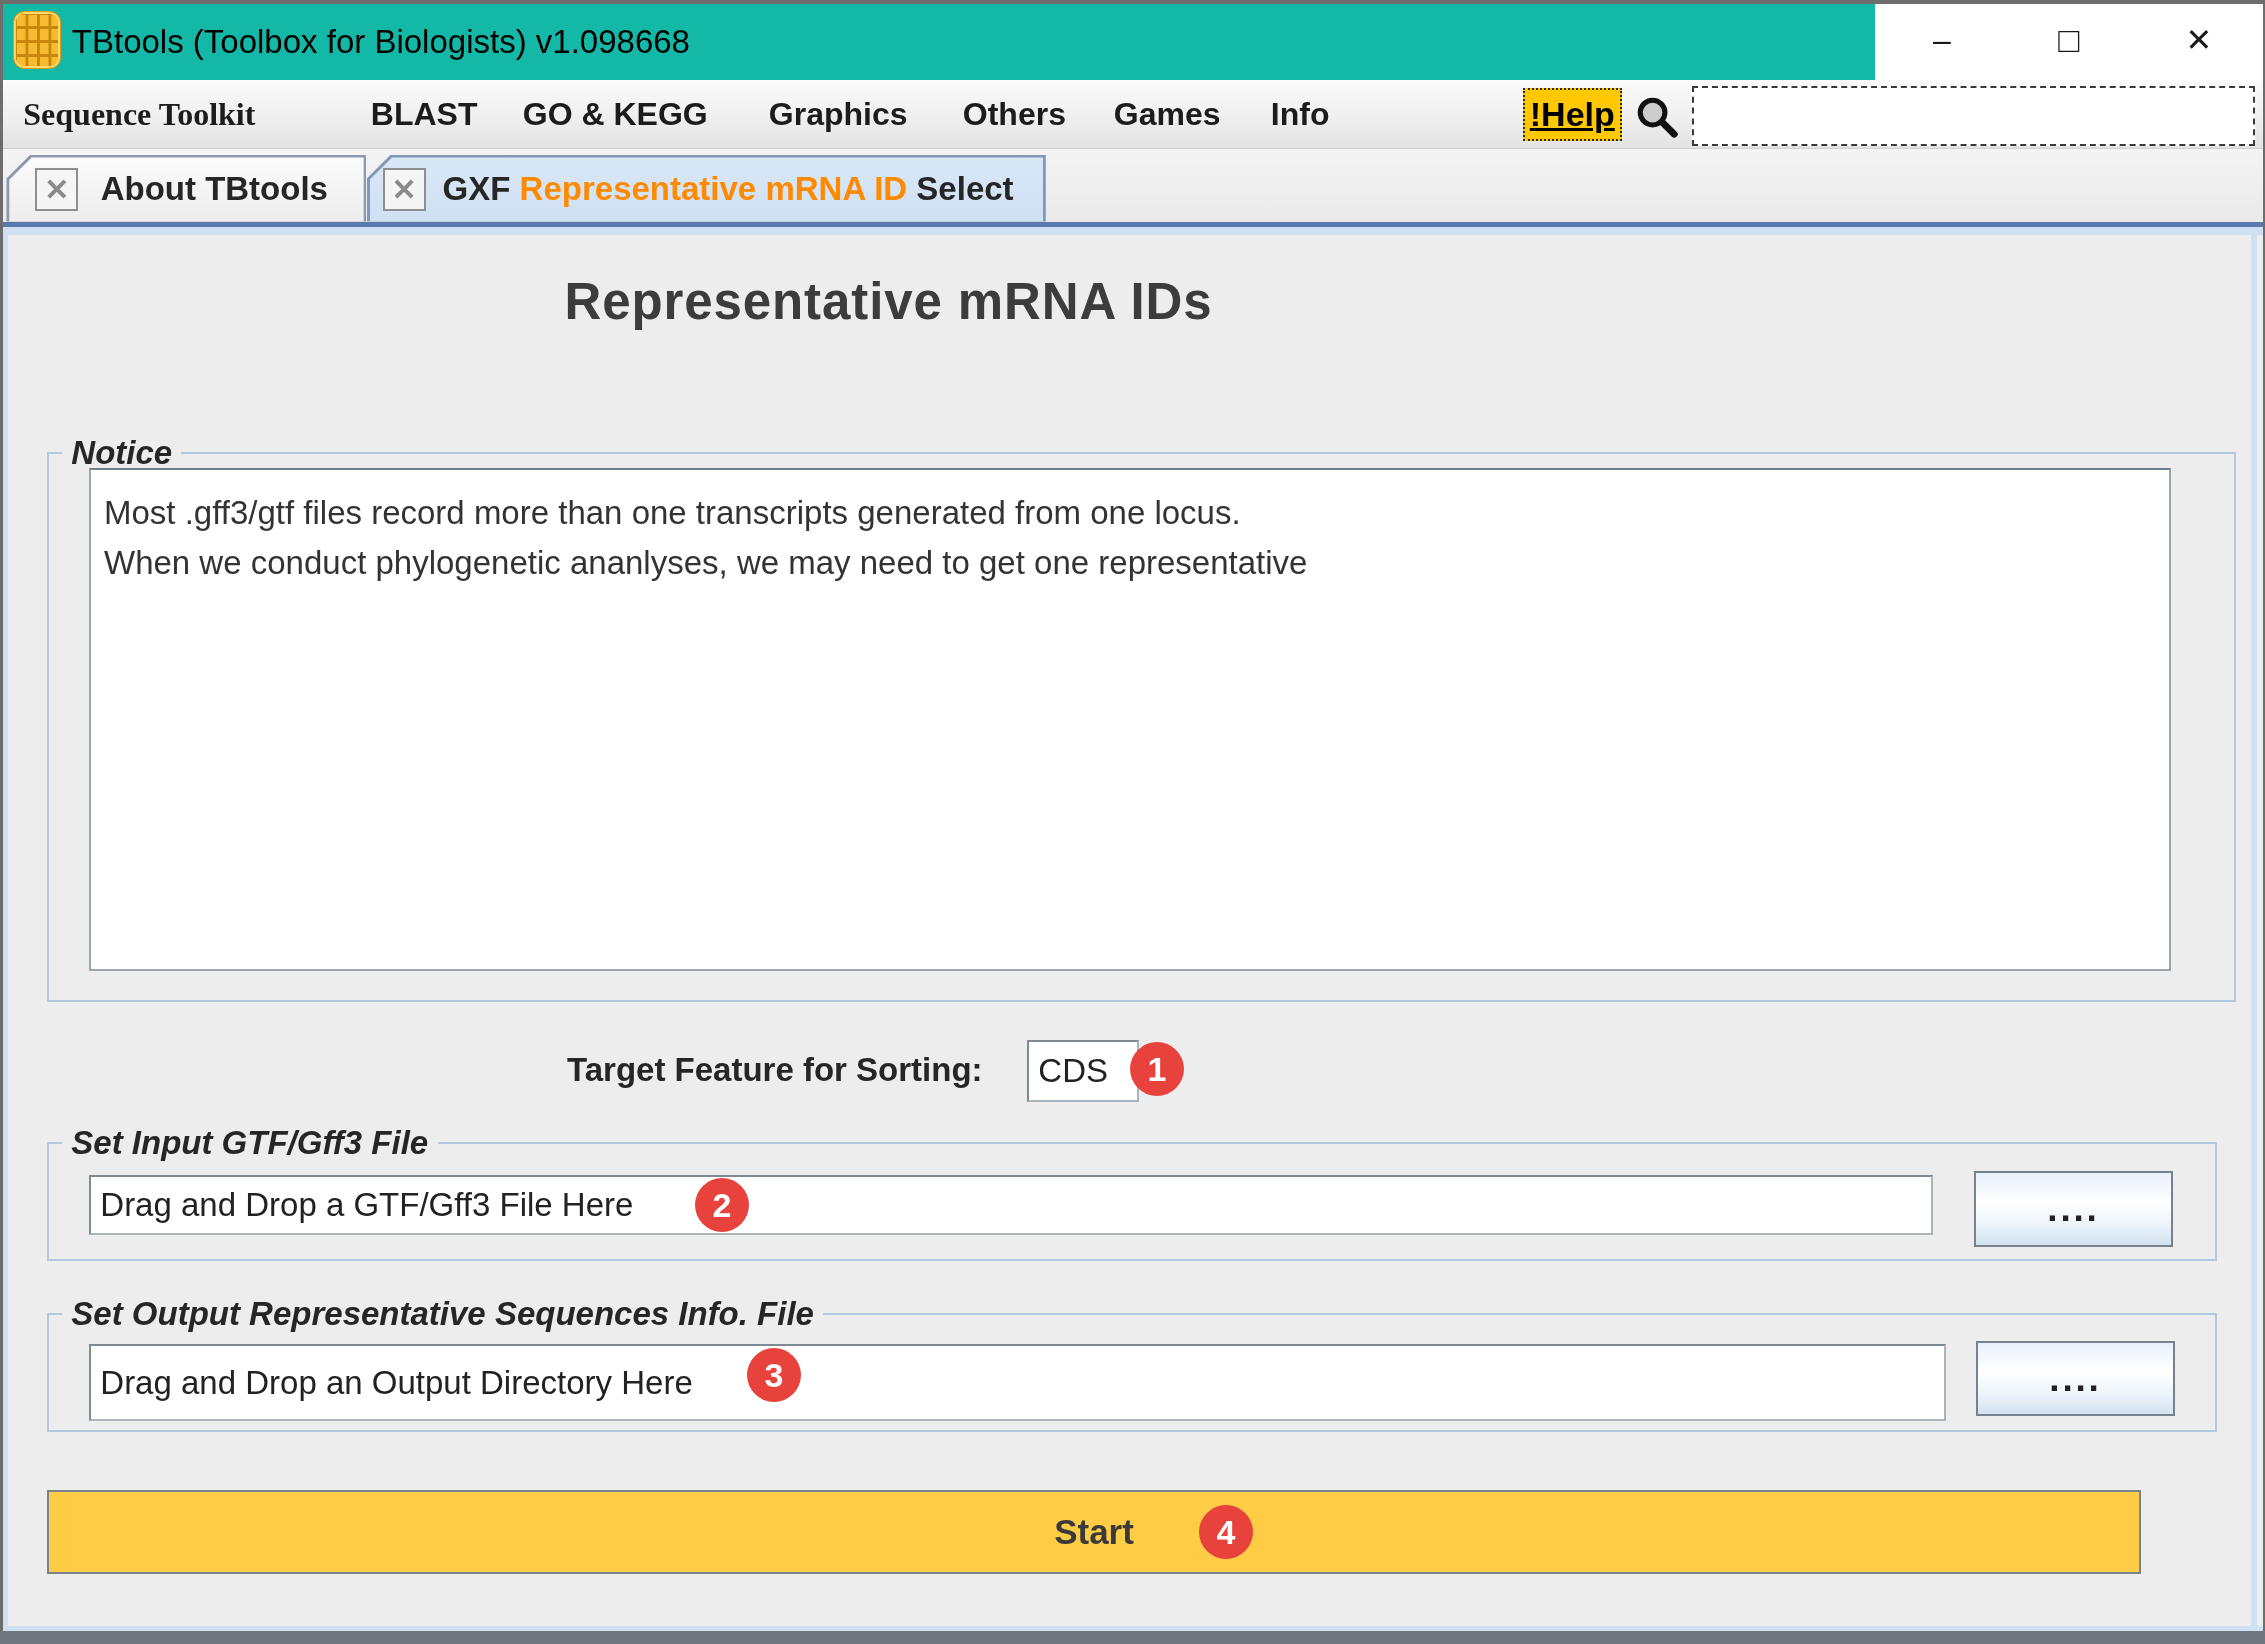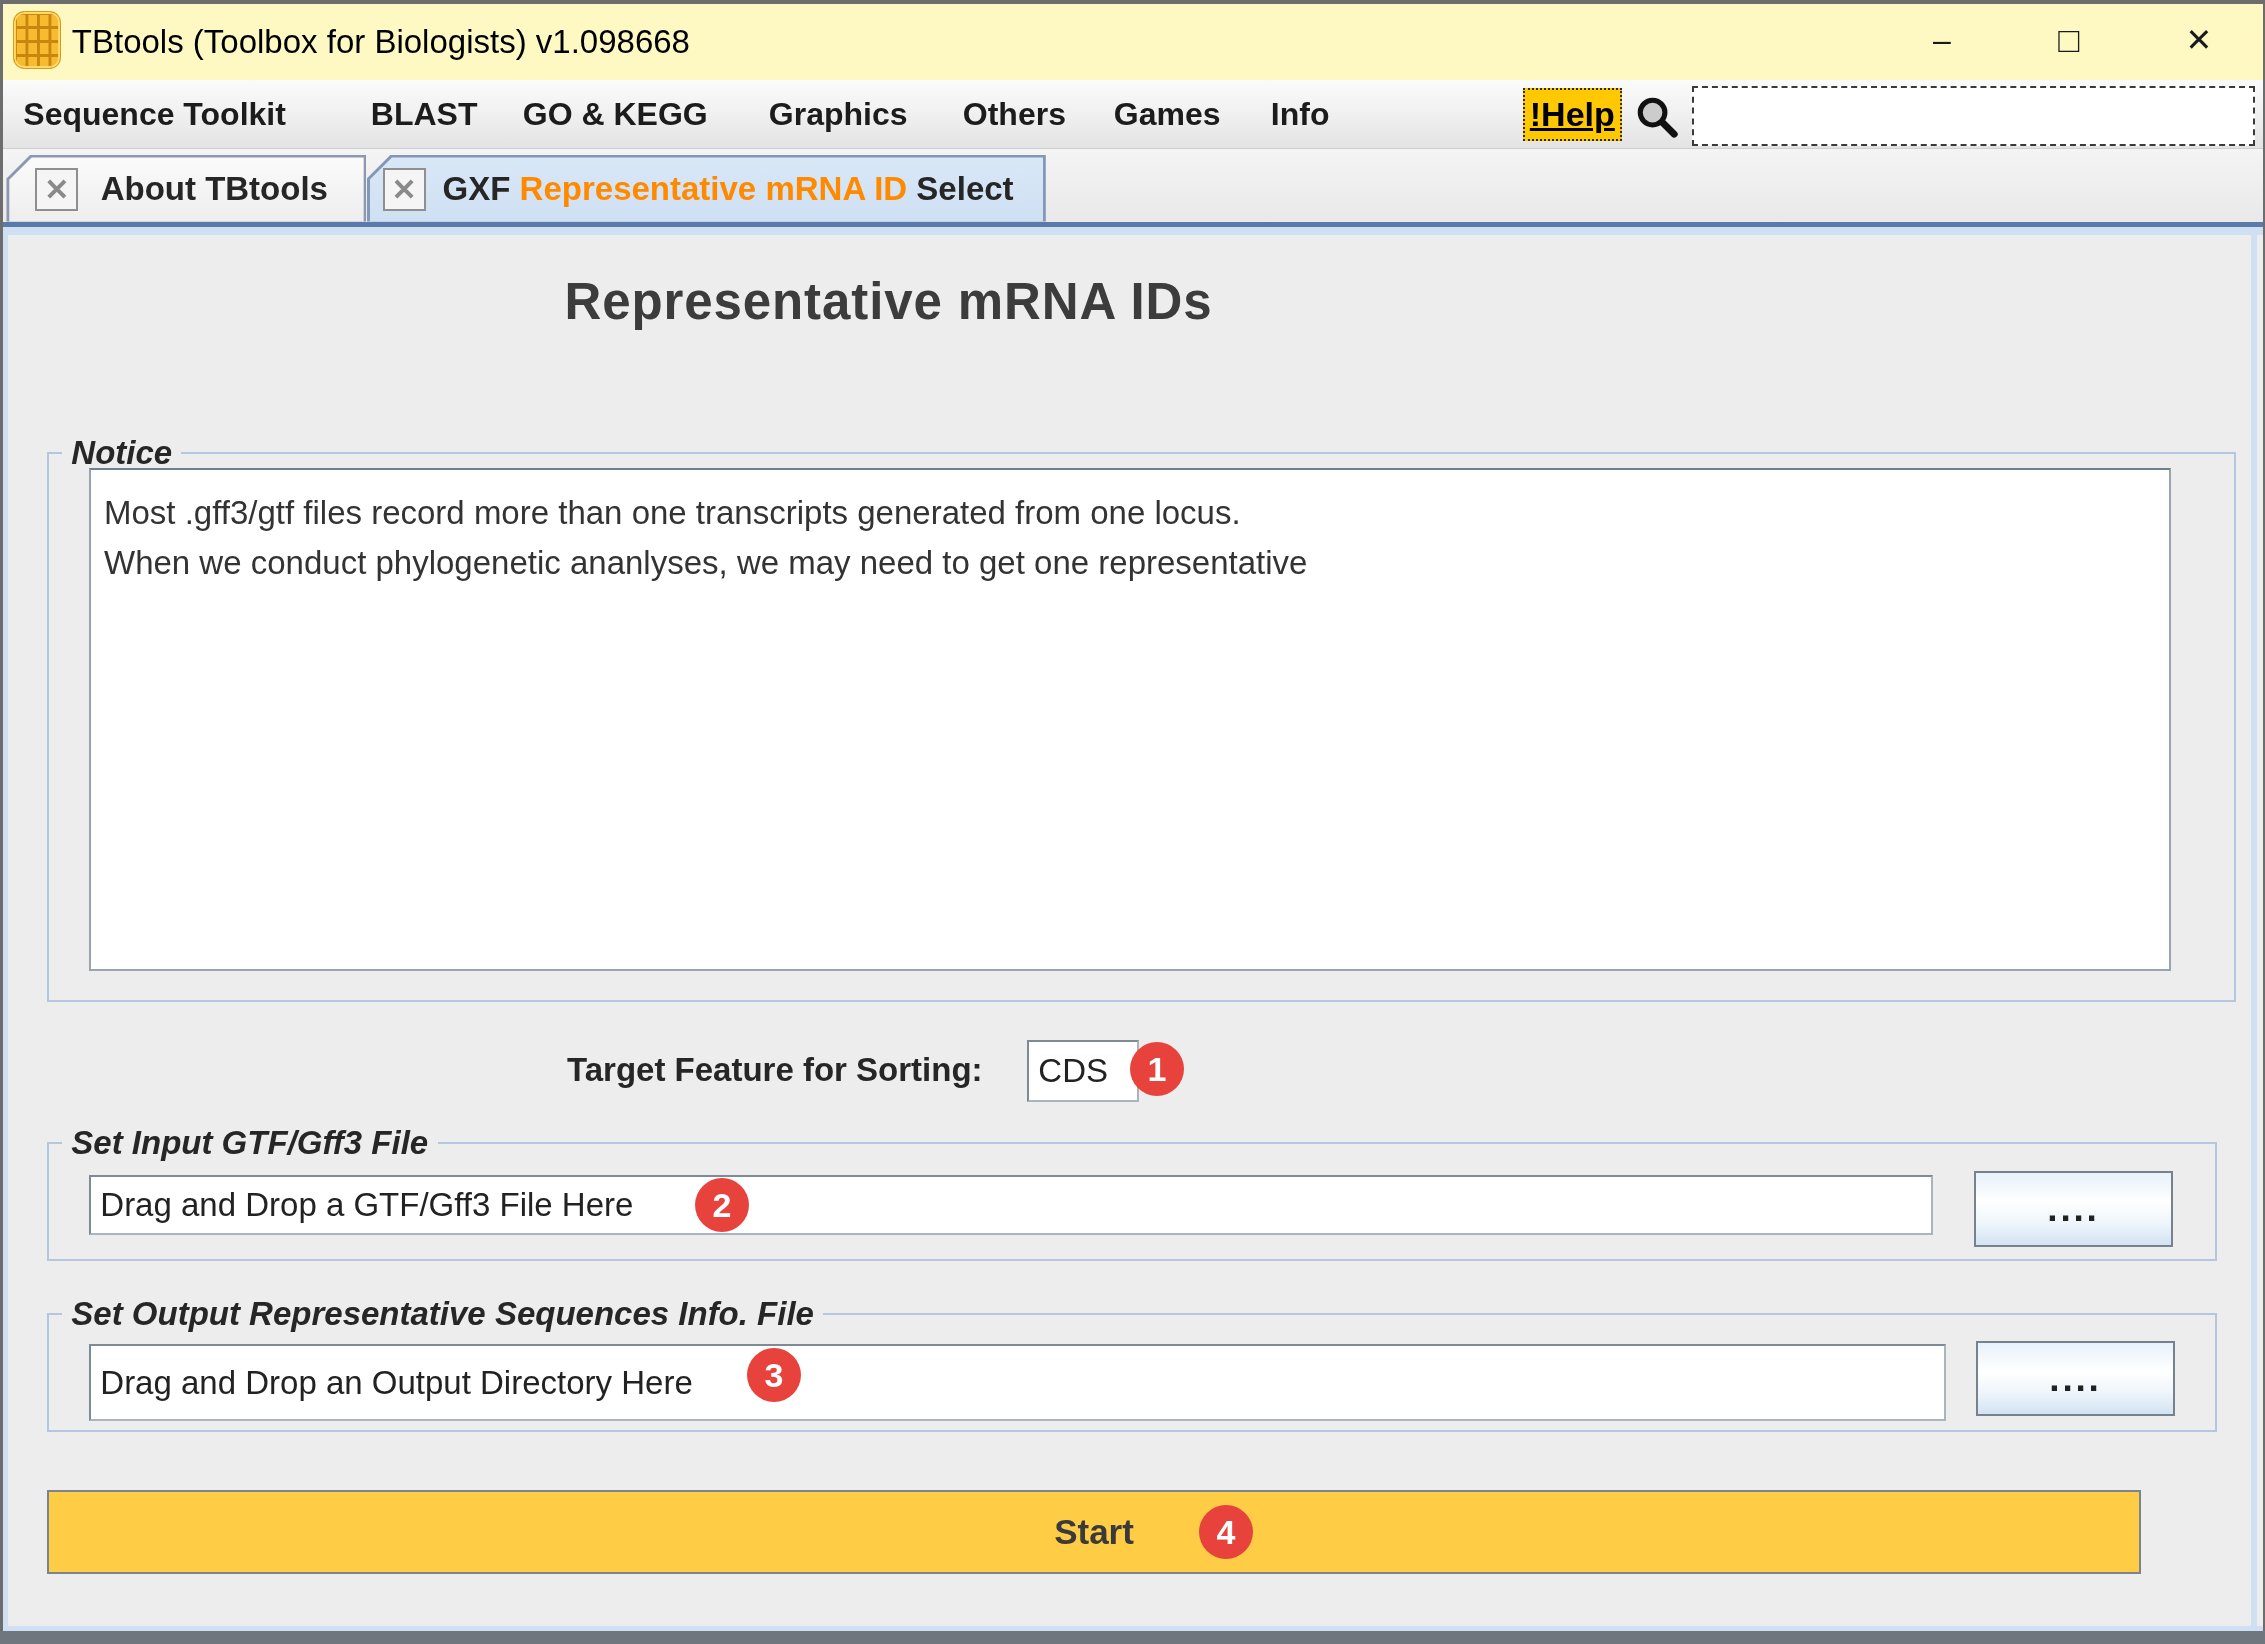--- a/index.html
+++ b/index.html
@@ -8,21 +8,21 @@
     font-family: "Liberation Sans", sans-serif;
     background: #ffffff;
     position: relative;
     overflow: hidden;
     color: #222;
   }
   .abs { position: absolute; }
 
   
   .win-border { background: #6d6d6d; }
-  .titlebar { left: 2.8px; top: 3.7px; width: 2260px; height: 76px; background: #fef9c3; }
+  .titlebar { left: 2.8px; top: 3.7px; width: 1872px; height: 76px; background: #14b8a6; }
   .logo {
     left: 10.3px; top: 7.5px; width: 48px; height: 58px;
     border-radius: 11.2px;
     background-color: #f7bb31;
     background-image:
       linear-gradient(#c8860d 2.8px, transparent 2.8px),
       linear-gradient(90deg, #c8860d 2.8px, transparent 2.8px);
     background-size: 25% 25%;
     border: 1.9px solid #d99a14;
     box-shadow: inset 0 0 0 1.9px #ffd96e;
@@ -46,21 +46,21 @@
   .menubar {
     left: 2.8px; top: 80px; width: 2260px; height: 69px;
     background: linear-gradient(180deg, #fbfbfb 0%, #efefef 55%, #e3e3e3 100%);
     border-bottom: 0.9px solid #cfcfcf;
   }
   .menu-item {
     top: 0; height: 68px; line-height: 68px;
     font-size: 32px; font-weight: bold; color: #1c1c1c;
     white-space: nowrap; cursor: default;
   }
-  .mi-0 { left: 20.5px; }
+  .mi-0 { left: 20.5px; font-family: Liberation Serif, serif; }
   .mi-1 { left: 368px; }
   .mi-2 { left: 520px; }
   .mi-3 { left: 766px; }
   .mi-4 { left: 960px; }
   .mi-5 { left: 1111px; }
   .mi-6 { left: 1268px; }
   .help-chip {
     left: 1520px; top: 8.4px; width: 99px; height: 53px;
     background: #FFC800;
     border: 2.8px dotted #2c2c2c;

